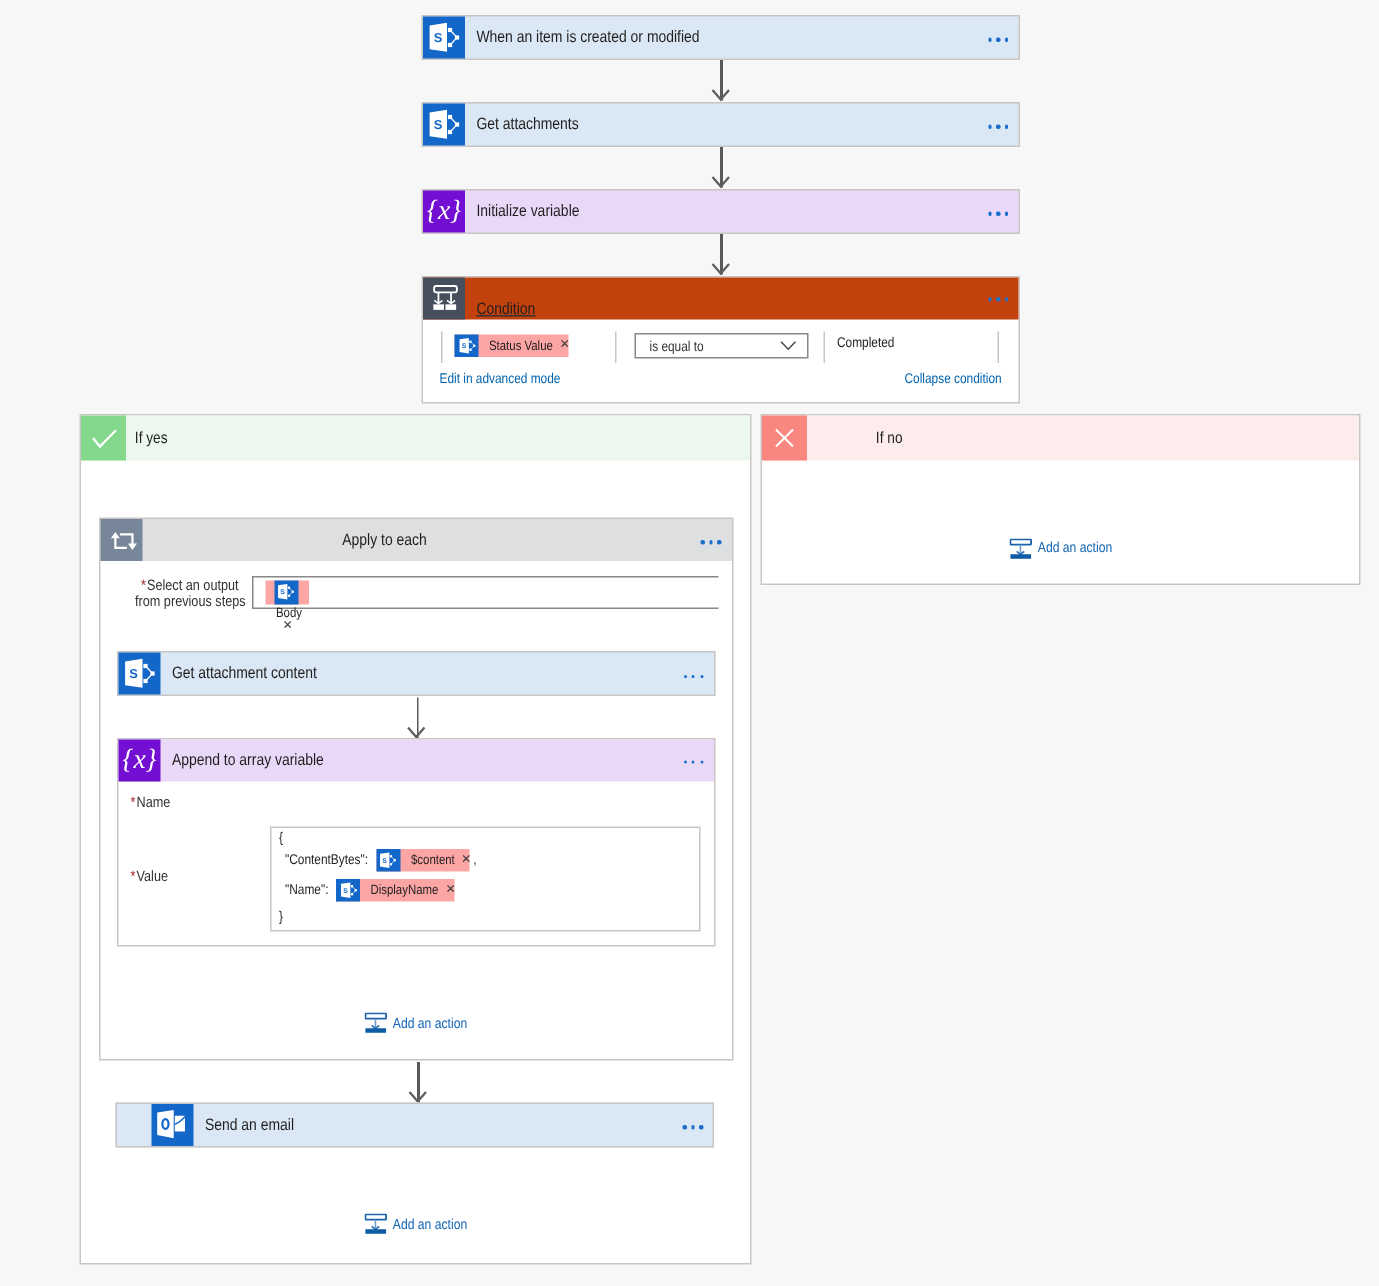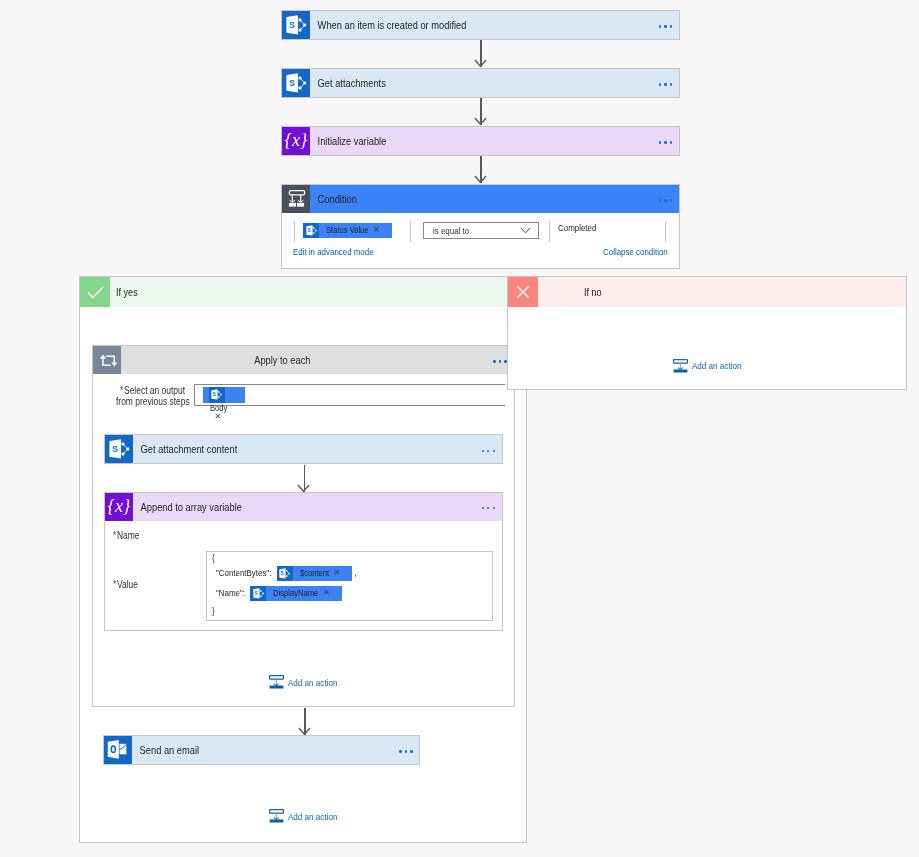--- a/index.html
+++ b/index.html
@@ -39,25 +39,25 @@
             margin-top:2.9px; }
 
   
   .arrow { position:absolute; }
   .arrow .shaft { position:absolute; left:0; top:0; width:1.3px; background:#595959; }
   .arrow svg path { stroke-linecap:butt; }
   .arrow svg { position:absolute; left:-6.1px; bottom:0; }
 
   
   .condbox { position:absolute; border:1px solid #c8c6c4; background:#fff; }
-  .cond-head { display:flex; align-items:center; height:28px; background:#3b82f6; }
+  .cond-head { display:flex; align-items:flex-end; height:28px; background:#c2410c;text-decoration:underline; }
   .cond-row { position:relative; }
   .vdiv { position:absolute; width:1px; background:#c8c6c4; }
-  .token { display:inline-flex; align-items:center; height:15px; background:#3b82f6;
-           padding:0 14px 0 0; vertical-align:middle; }
+  .token { display:inline-flex; align-items:center; height:15px; background:#fca5a5;
+           padding:0 1px 0 0; vertical-align:middle; }
   .token .tkicon { width:16px; height:15px; flex:0 0 16px; background:#1267c8;
                    display:flex; align-items:center; justify-content:center; overflow:hidden; }
   .token .tkicon svg { width:15px; height:15px; }
   .token .tktext { font-size:9.0px; color:#201f1e; margin-left:7px; margin-right:4.5px;
                    display:inline-block; white-space:nowrap;
                    transform:scaleX(0.845); transform-origin:left center; }
   .token .tkx { font-size:8.2px; color:#3b3a39; line-height:1; width:5px; text-align:center;
                 display:inline-block; }
   .selectbox { position:absolute; border:1px solid #8a8886; background:#fff;
                display:flex; align-items:center;justify-content:center; }
@@ -246,21 +246,21 @@
     </div>
     <div class="vdiv" style="left:267px; top:8px; height:21px;"></div>
     <div style="position:absolute; left:276px; top:8.5px; font-size:9.4px; color:#201f1e; white-space:nowrap;"><span style="display:inline-block; transform:scaleX(0.845); transform-origin:left center;">Completed</span></div>
     <div class="vdiv" style="left:383px; top:8px; height:21px;"></div>
   </div>
 
   <div class="link" style="position:absolute; left:10.5px; top:60.5px;"><span>Edit in advanced mode</span></div>
   <div class="link" style="position:absolute; left:321px; top:60.5px; width:66px;"><span>Collapse condition</span></div>
 </div>
 
-<div class="panel yes" style="left:53px; top:276px; width:448px; height:567px;margin-left:26px;">
+<div class="panel yes" style="left:53px; top:276px; width:448px; height:567px;">
   <div class="panel-head">
     <div class="badge">
       <svg width="30" height="30" viewBox="0 0 30 30">
         <path fill="none" stroke="#fff" stroke-width="1.45" d="M8.0 15.0 L12.6 20.7 L23.3 9.9"></path>
       </svg>
     </div>
     <div class="plabel">If yes</div>
   </div>
 
   <div class="loopbox" style="left:11.5px; top:68px; width:423px; height:362px;">
@@ -383,21 +383,21 @@
     </div>
   </div>
 
   <div class="arrow" style="left:224.3px; top:431px; height:28px;">
     <div class="shaft" style="height:27px;"></div>
     <svg width="13" height="9" viewBox="0 0 13 9">
         <path fill="none" stroke="#605e5c" stroke-width="1.5" d="M1 1 L6.5 7.4 L12 1"></path>
       </svg>
   </div>
 
-  <div class="card blue" style="left:23.3px; top:458.1px; width:317px;">
+  <div class="card blue" style="left:23.3px; top:458.1px; width:399px;padding-left:23px;">
     <div class="card-icon ic-blue">
       <svg class="i28" viewBox="0 0 28 28">
           <use href="#ol28"></use>
         </svg>
     </div>
     <div class="card-title">Send an email</div>
     <div class="dots">
         <i></i>
         <i></i>
         <i></i>

